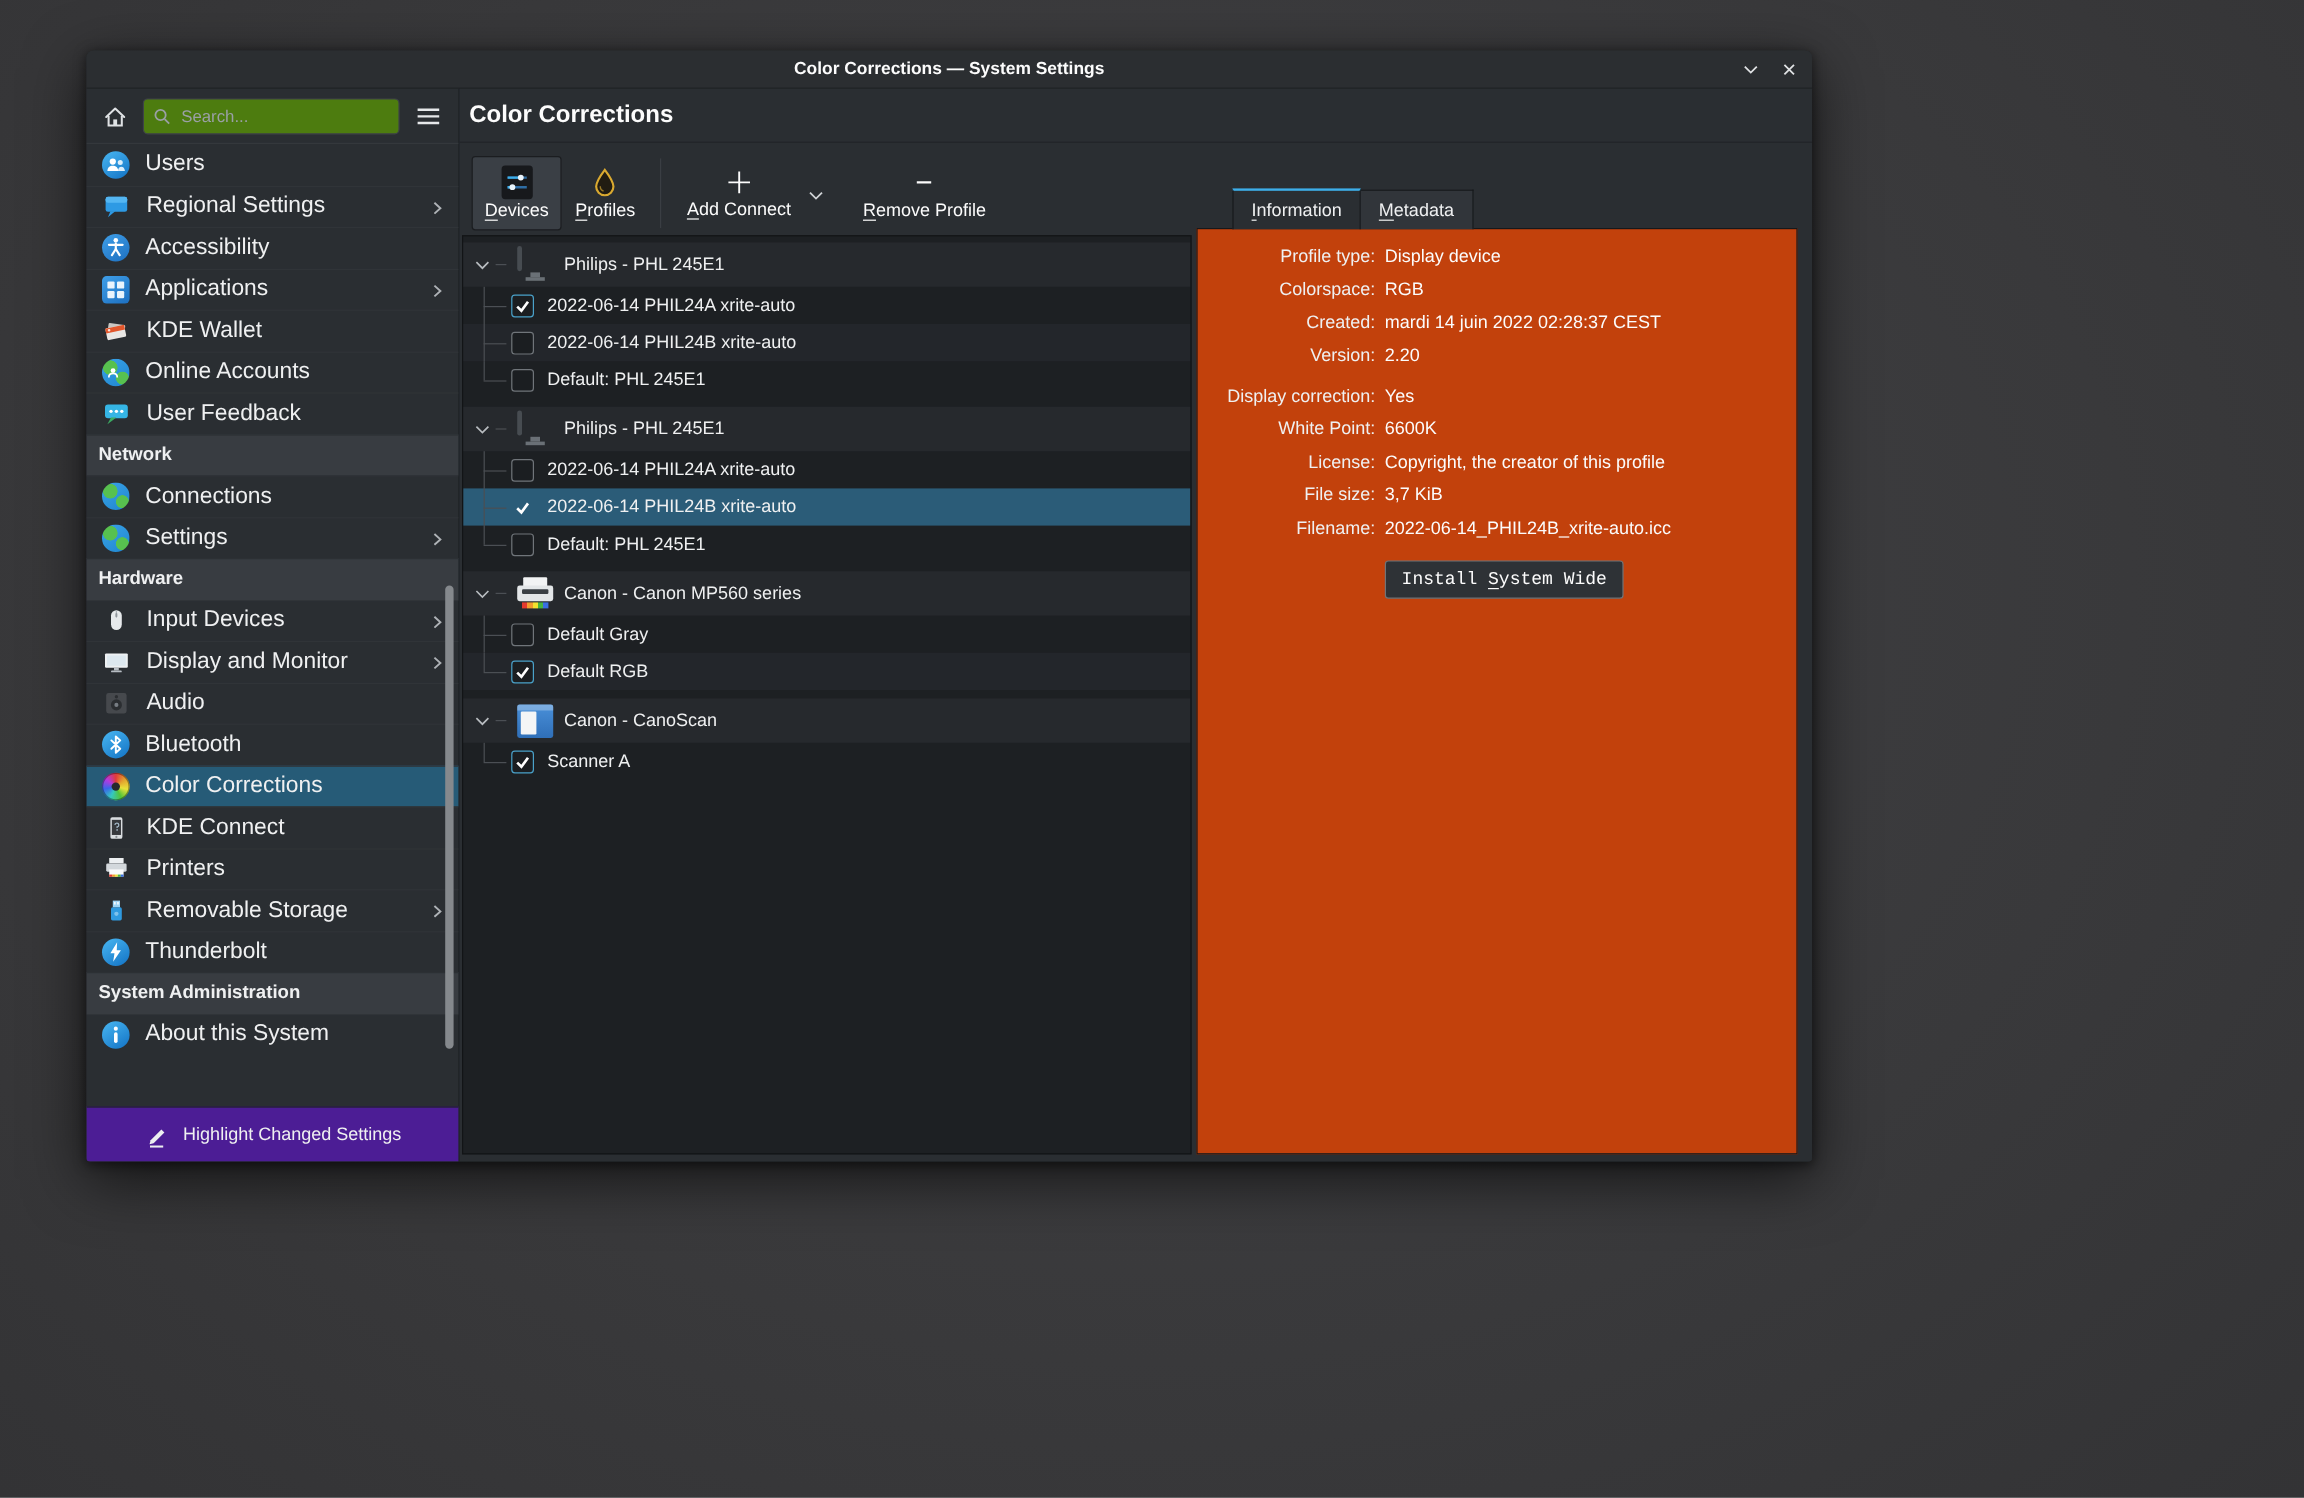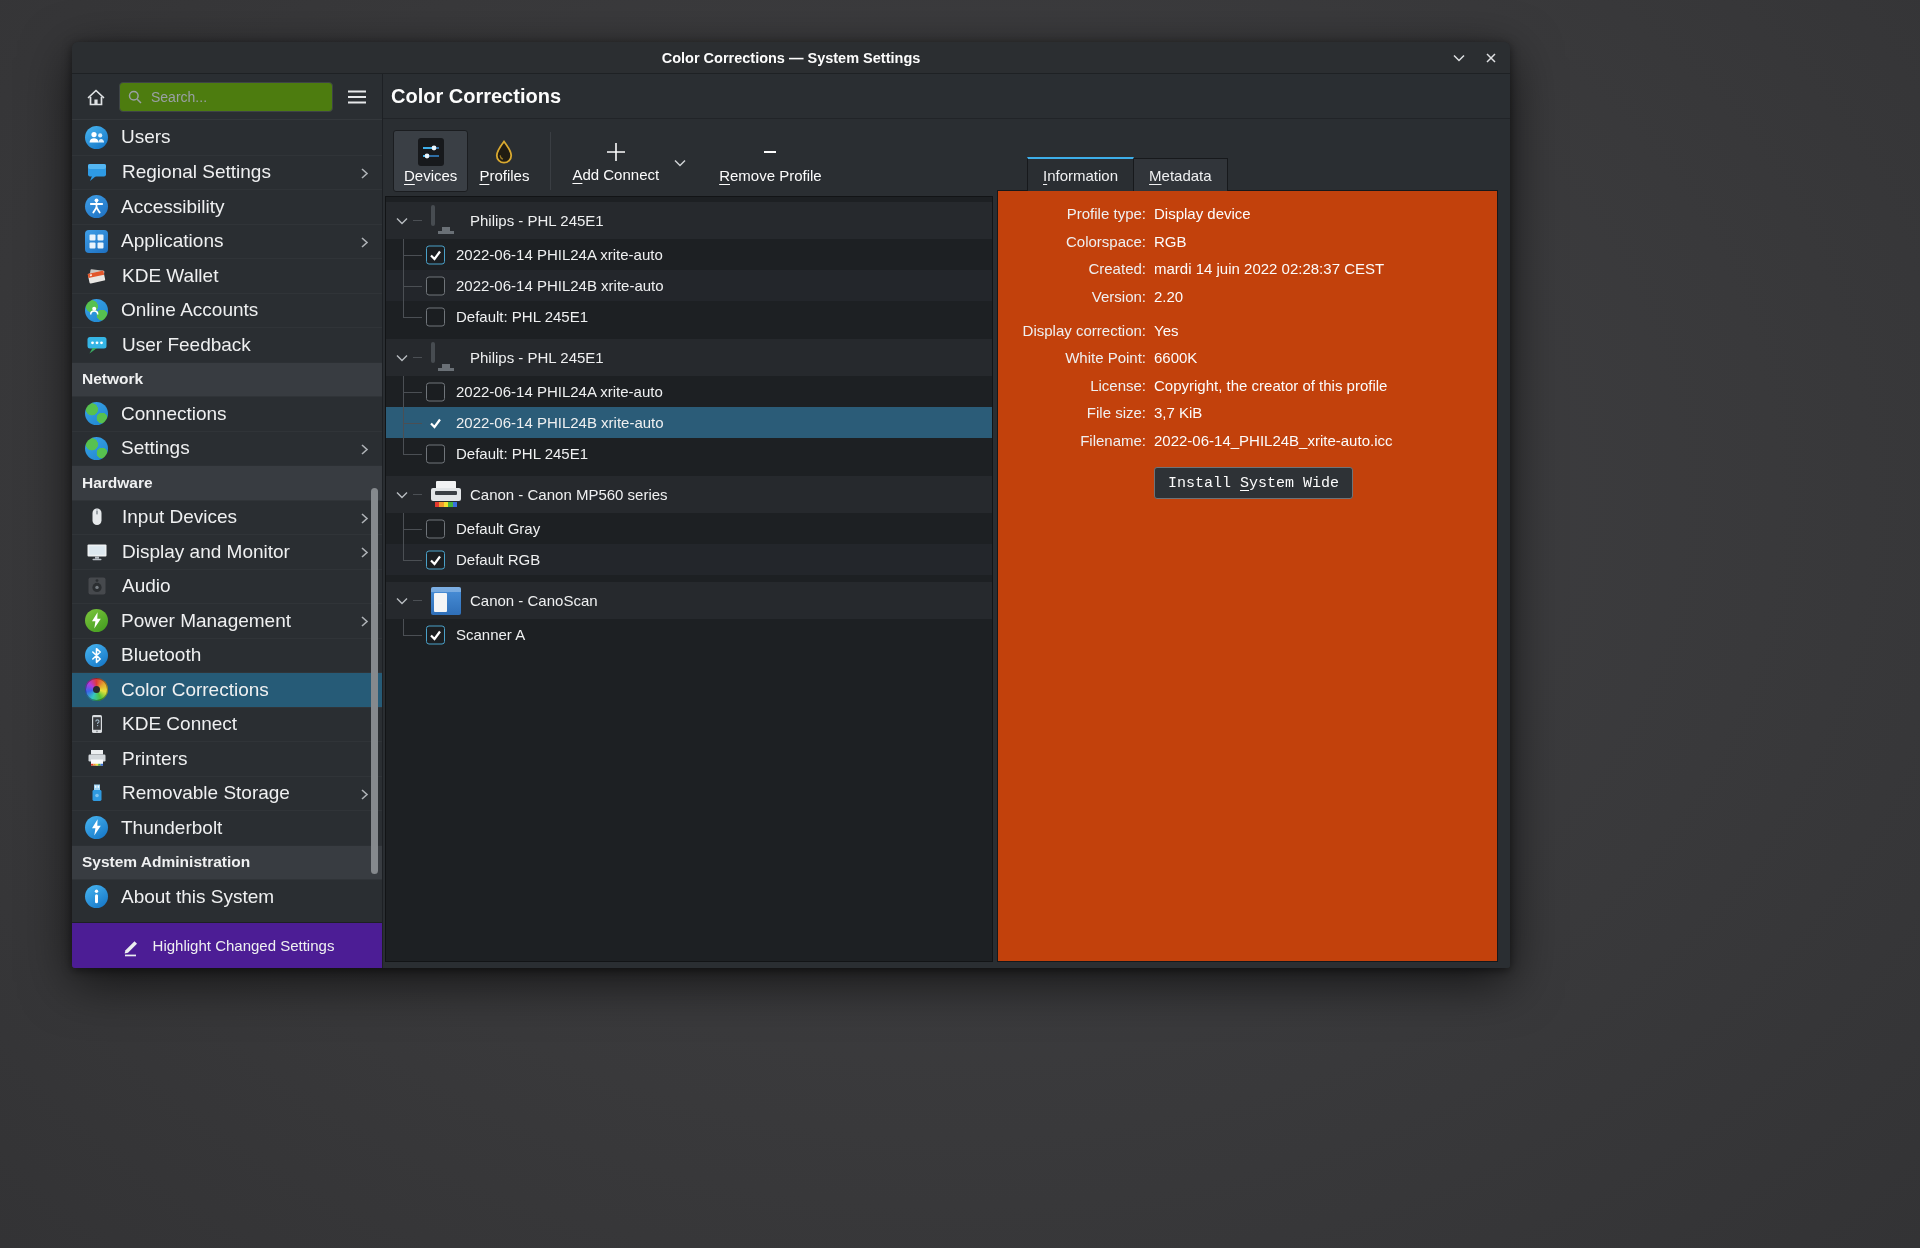--- a/index.html
+++ b/index.html
@@ -361,33 +361,20 @@
             <svg width="24" height="24" viewBox="0 0 24 24">
                 <rect x="3.5" y="3.5" width="17" height="17" rx="2" fill="#46494d"></rect>
                 <circle cx="12" cy="13.4" r="4.6" fill="#2b2e31"></circle>
                 <circle cx="12" cy="13.4" r="1.7" fill="#777d83"></circle>
                 <circle cx="12" cy="6.6" r="1.4" fill="#2b2e31"></circle>
               </svg>
           </span>
           <span>Audio</span>
         </div>
         <div class="sb-item">
-          <span class="cic bg-green">
-            <svg width="23" height="23" viewBox="0 0 23 23">
-                <path d="M12.6 3.2 L7 12.3 h3.4 L9.3 19.5 L15.8 9.8 h-3.5 Z" fill="#fff"></path>
-              </svg>
-          </span>
-          <span>Power Management</span>
-          <span class="sb-chev">
-              <svg width="13" height="13" viewBox="0 0 13 13">
-                <polyline points="4,2 9,6.5 4,11" fill="none" stroke="#aeb2b6" stroke-width="1.6"></polyline>
-              </svg>
-            </span>
-        </div>
-        <div class="sb-item">
           <span class="cic bg-blue">
             <svg width="23" height="23" viewBox="0 0 23 23">
                 <path d="M7.8 8 L15.2 15 L11.5 18.3 V4.7 L15.2 8 L7.8 15" fill="none" stroke="#fff" stroke-width="1.6" stroke-linejoin="round" stroke-linecap="round"></path>
               </svg>
           </span>
           <span>Bluetooth</span>
         </div>
         <div class="sb-item selected">
           <span class="cic ic-colorwheel">
               <span class="hole"></span>

